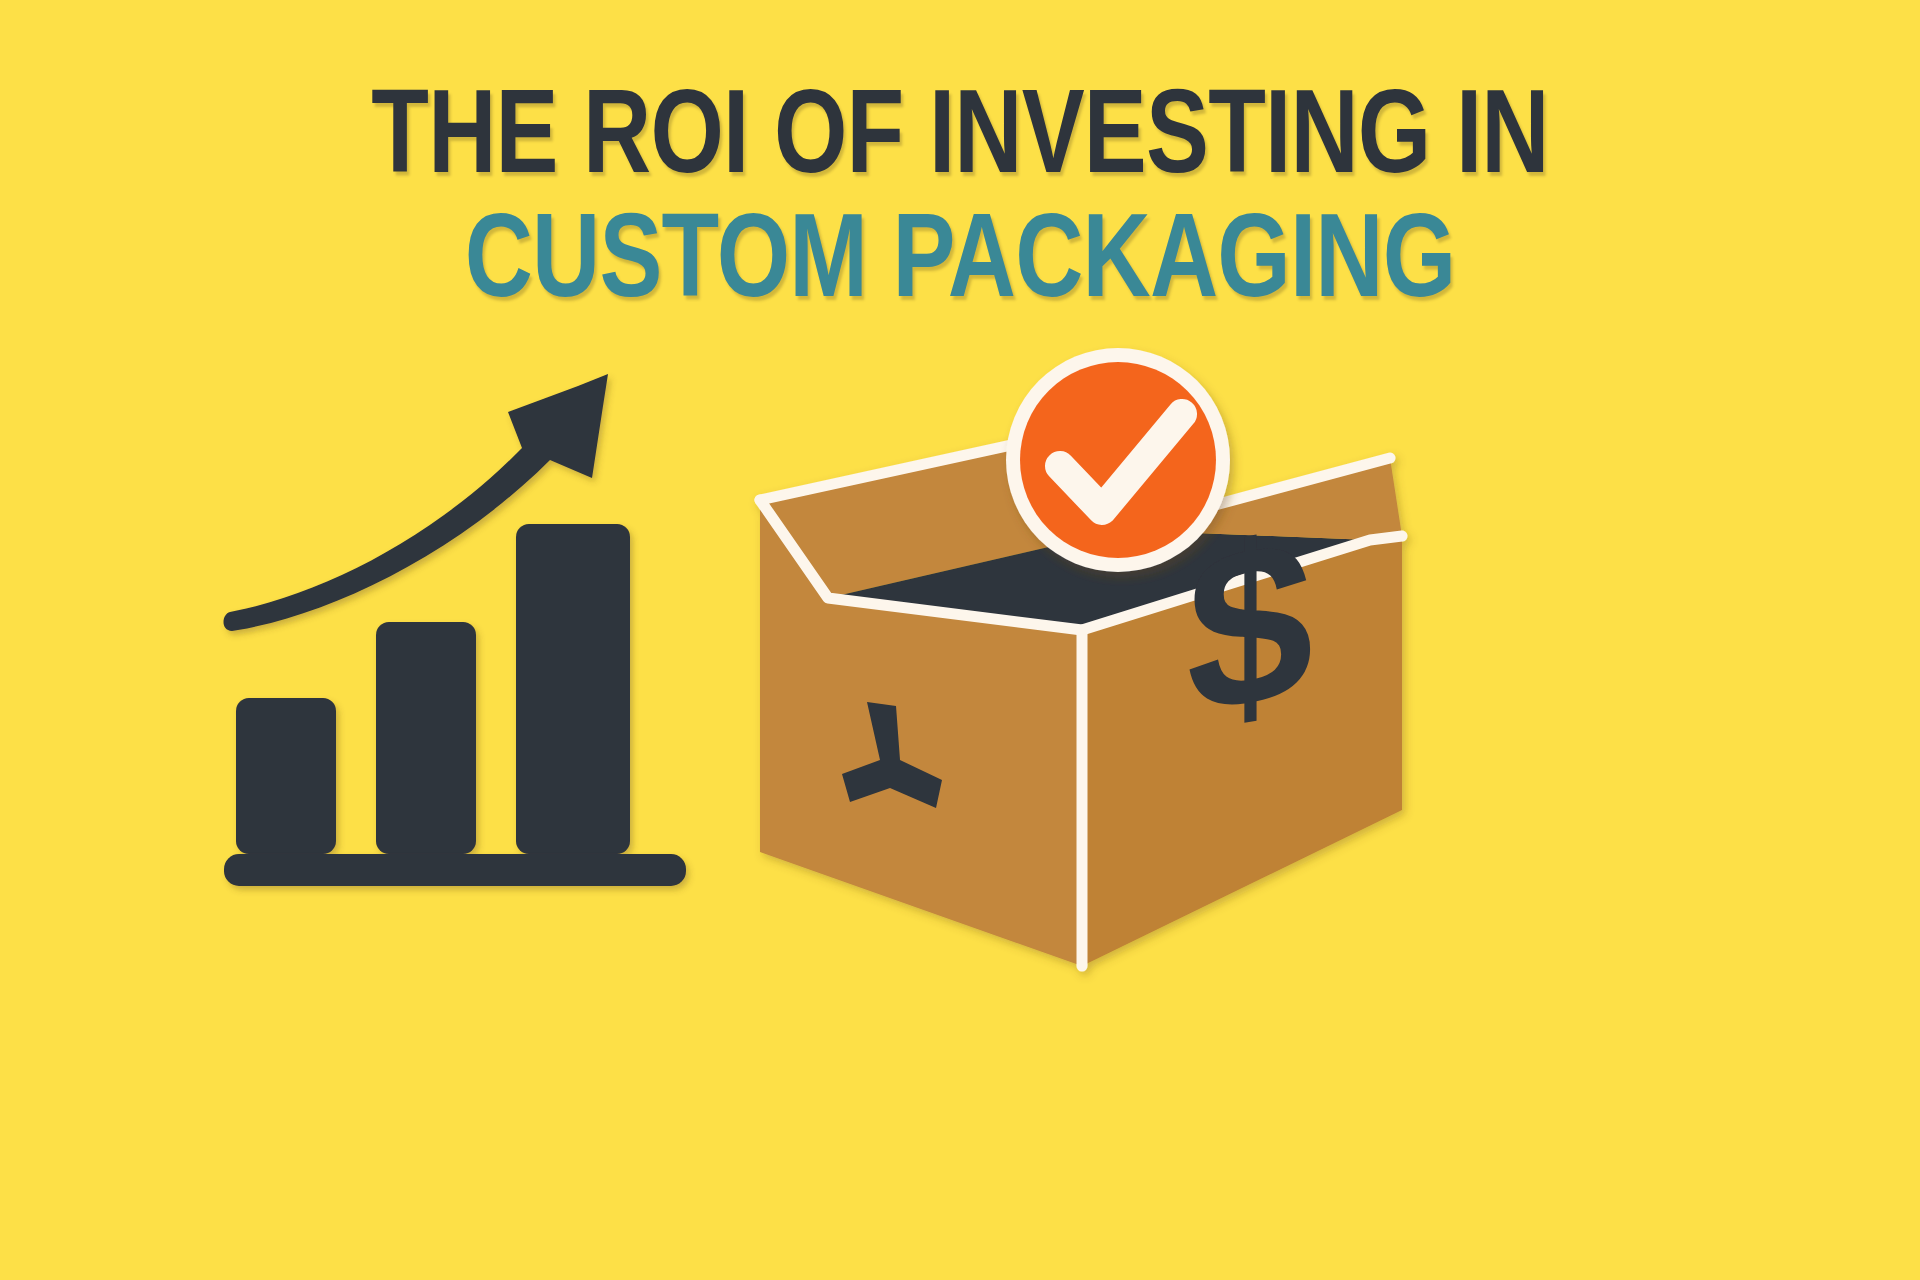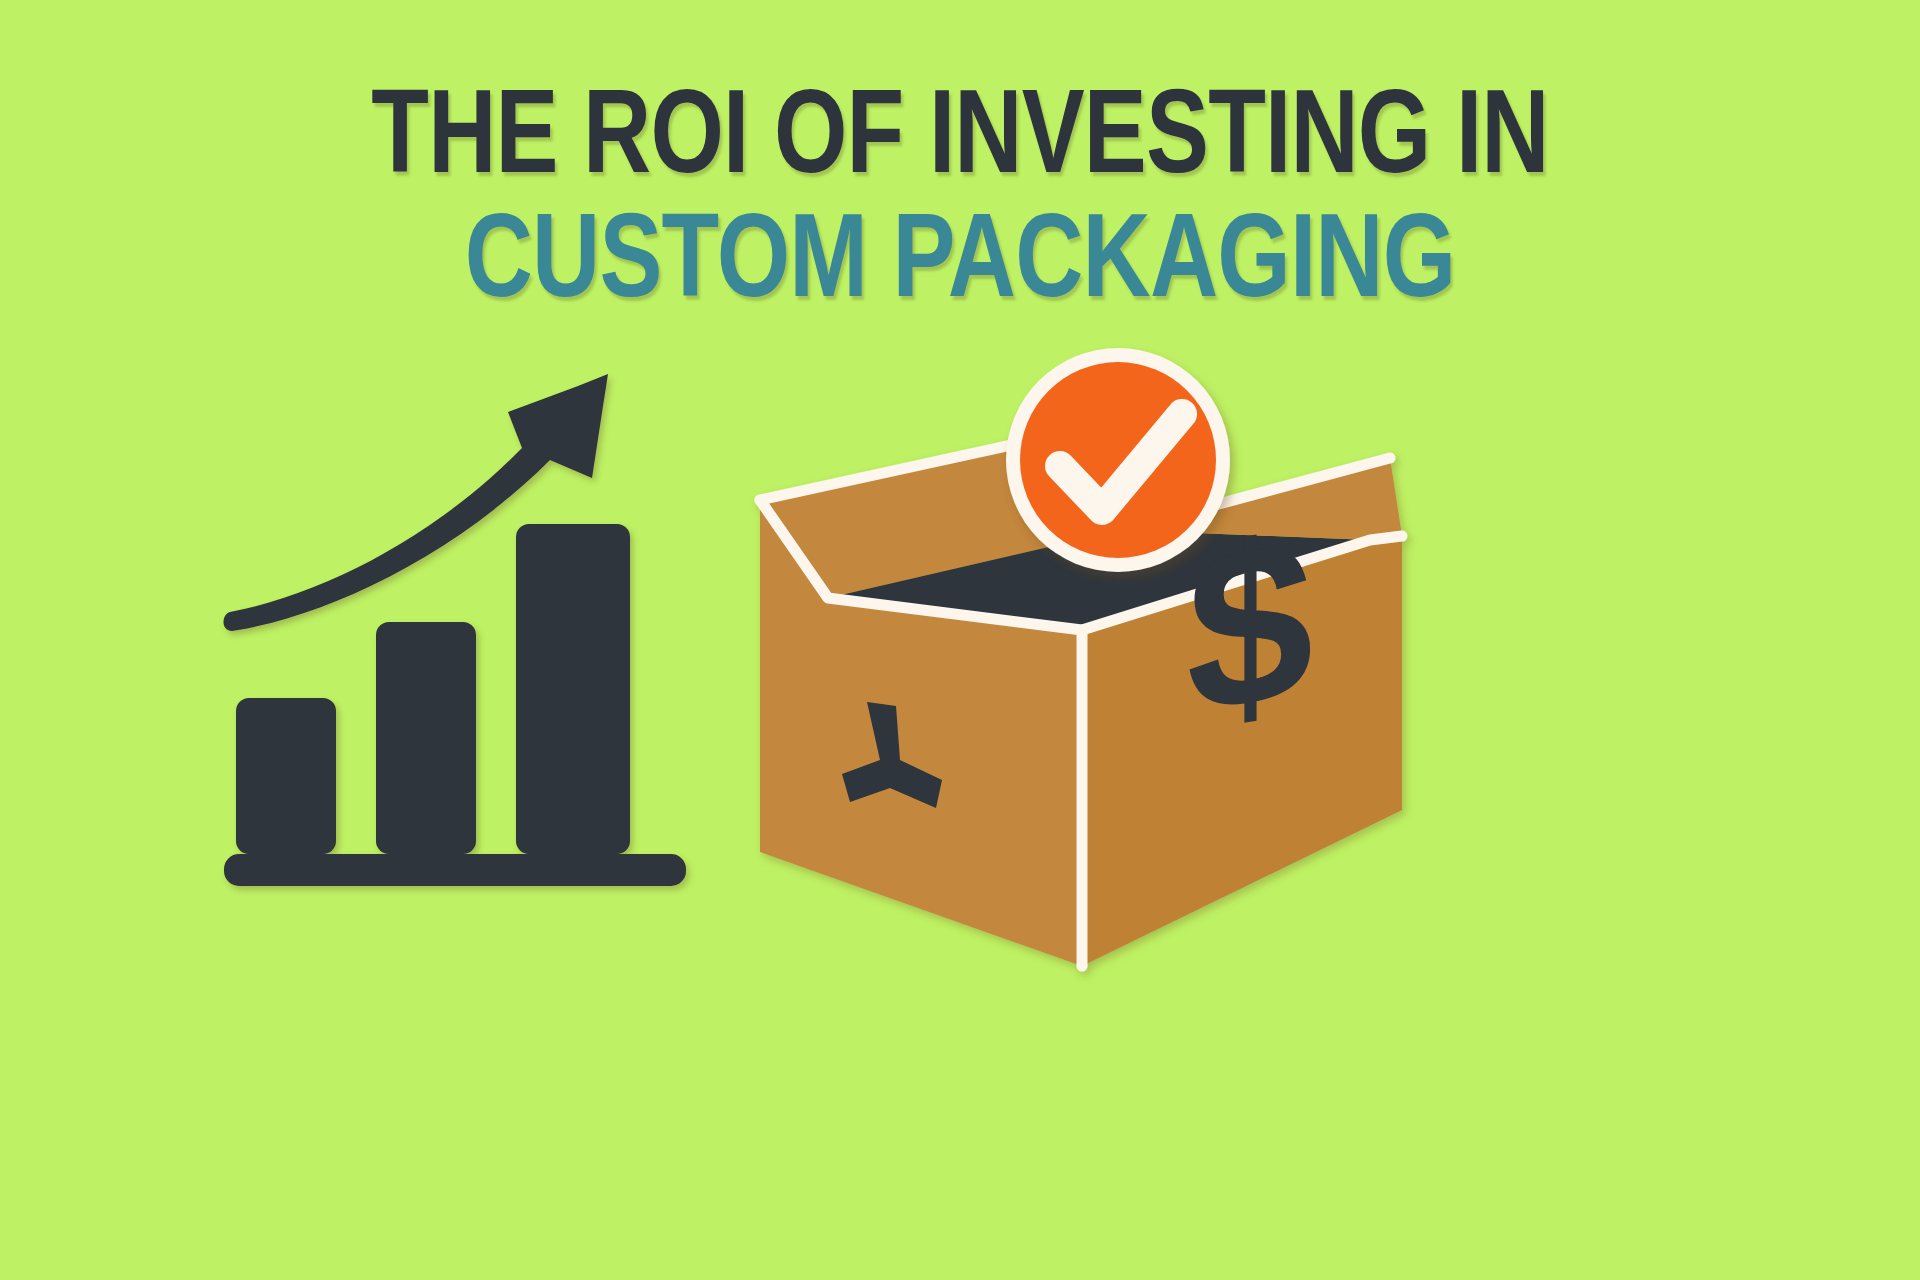--- a/index.html
+++ b/index.html
@@ -50,21 +50,21 @@
     left: 730px; top: 340px;
     width: 700px; height: 660px;
   }
   #box-graphic svg { display:block; width:100%; height:100%; }
 
   .sr { position:absolute; width:1px;height:1px;overflow:hidden;clip:rect(0 0 0 0); }
 </style>
 </head>
 <body>
 
-<div id="stage" style="background: #bef264;">
+<div id="stage" style="background: #fde047;">
 
   <div id="title-block">
     <span class="title-line" id="title-line-1" style="color: rgb(46, 52, 60);">THE ROI OF INVESTING IN</span>
     <span class="title-line" id="title-line-2" style="color: rgb(58, 136, 150);">CUSTOM PACKAGING</span>
   </div>
 
   <div id="chart-graphic">
     <svg viewBox="0 0 520 560" xmlns="http://www.w3.org/2000/svg">
       <defs>
         <filter id="softShadow" x="-30%" y="-30%" width="180%" height="180%">

